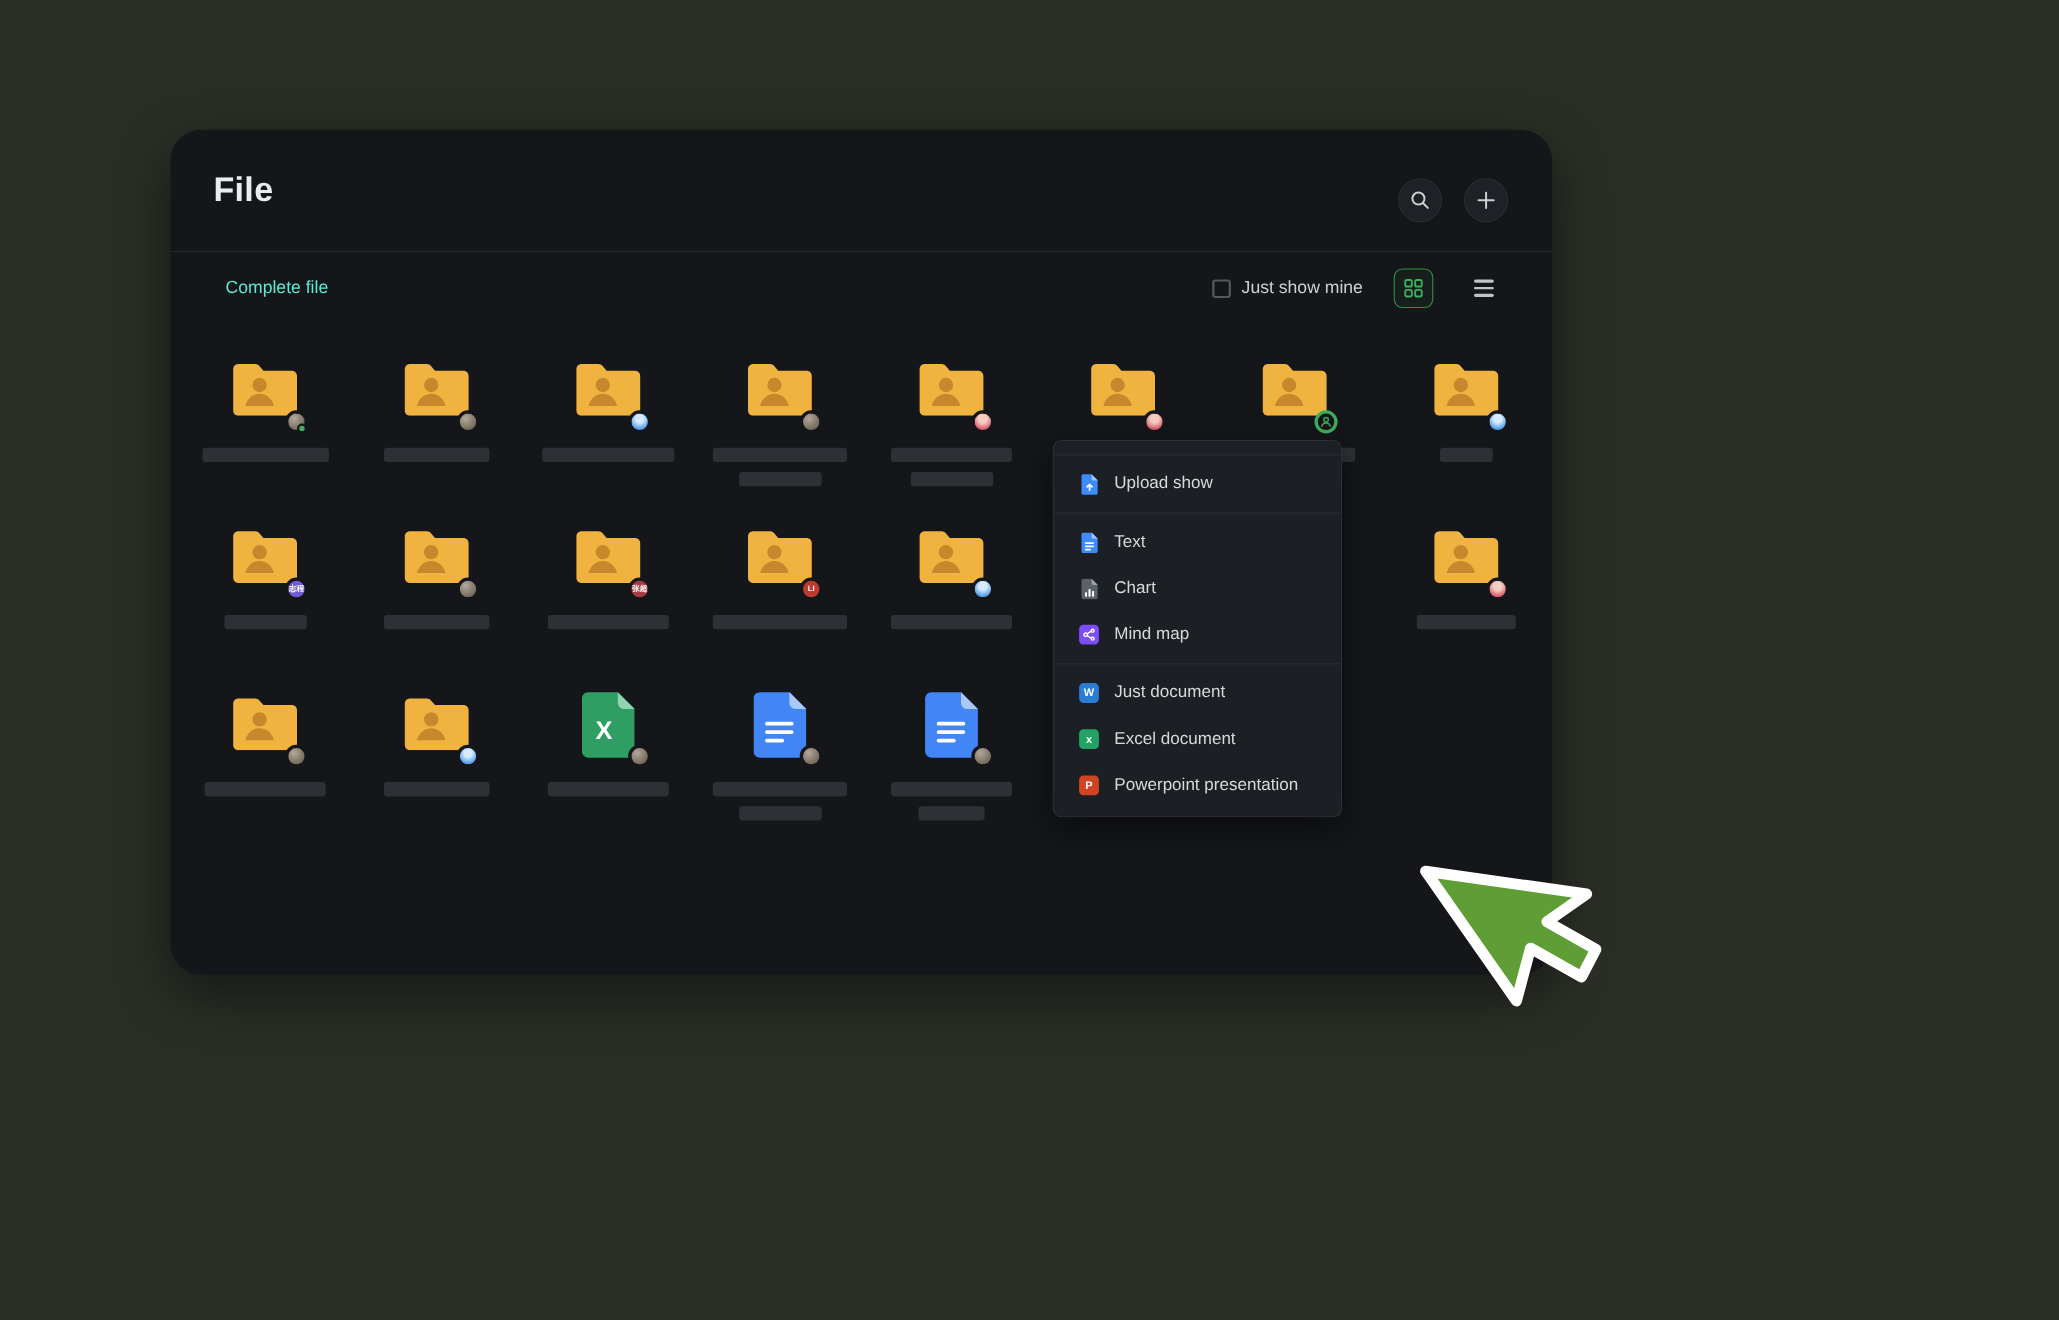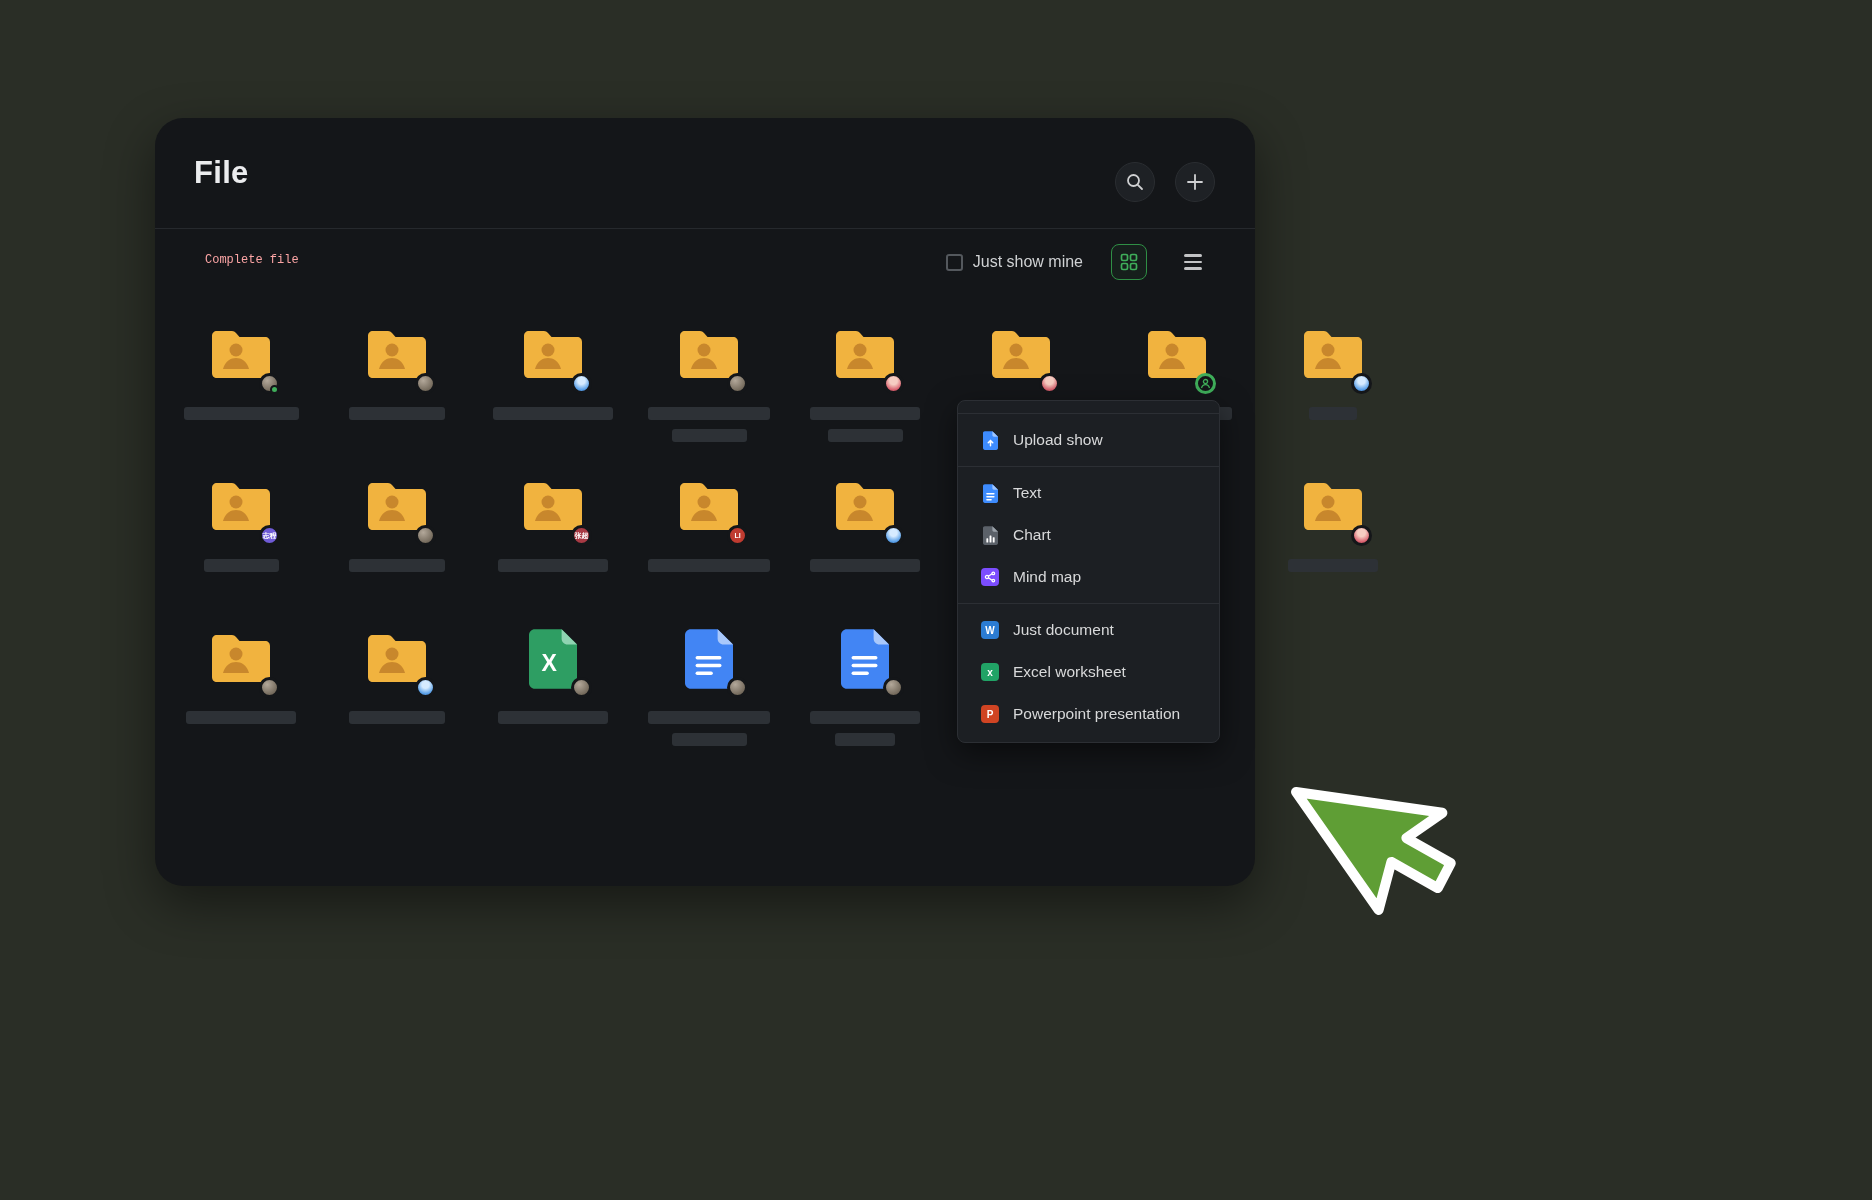--- a/index.html
+++ b/index.html
@@ -5,40 +5,40 @@
   * { box-sizing: border-box; margin: 0; padding: 0; }
   html,body { width:1872px; height:1200px; overflow:hidden; }
   body {
     background:#2a2e26;
     font-family:"Liberation Sans", sans-serif;
     position:relative;
   }
 
   
   .window {
-    position:absolute; left:155px; top:118px; width:1100px; height:768px;
+    position:absolute; left:155px; top:118px; width:1256px; height:768px;
     background:#141619; border-radius:28px;
     box-shadow:0 18px 50px rgba(0,0,0,.45);
   }
 
   
   .hdr-title {
     position:absolute; left:39px; top:37px;
     font-size:31px; font-weight:700; color:#ebecee; letter-spacing:.3px;
   }
   .hdr-actions { position:absolute; right:40px; top:44px; display:flex; gap:20px; }
   .circle-btn {
     width:40px; height:40px; border-radius:50%;
     background:#1e2125; border:1px solid #2a2d31;
     display:flex; align-items:center; justify-content:center; cursor:pointer;
   }
   .hdr-divider { position:absolute; left:0; top:110px; width:100%; height:1px; background:#26292d; }
 
   
-  .section-label { position:absolute; left:50px; top:135px; font-size:12px; color:#fca5a5;font-family:Liberation Mono, monospace; }
+  .section-label { position:absolute; left:50px; top:135px; font-size:16px; color:#5eead4; }
   .toolbar-right { position:absolute; right:44px; top:126px; display:flex; align-items:center; gap:28px; }
   .chk-wrap { display:flex; align-items:center; gap:10px; cursor:pointer; }
   .chk-box { width:17px; height:17px; border:2px solid #54585d; border-radius:3px; background:transparent; }
   .chk-label { font-size:16px; color:#cfd1d3; }
   .view-btn {
     width:36px; height:36px; border-radius:8px; display:flex;
     align-items:center; justify-content:center; cursor:pointer;
     background:transparent; border:1px solid transparent;
   }
   .view-btn.active { border:1px solid #2f8f45; background:rgba(55,162,74,.07); }
@@ -467,21 +467,21 @@
       <span class="mi">
         <span class="mi-sq" style="background:#2b7cd3">W</span>
       </span>
       <span class="mi-label">Just document</span>
     </div>
 
     <div class="menu-item">
       <span class="mi">
         <span class="mi-sq" style="background:#21a366">x</span>
       </span>
-      <span class="mi-label">Excel worksheet</span>
+      <span class="mi-label">Excel document</span>
     </div>
 
     <div class="menu-item">
       <span class="mi">
         <span class="mi-sq" style="background:#d04423">P</span>
       </span>
       <span class="mi-label">Powerpoint presentation</span>
     </div>
 
   </div>

